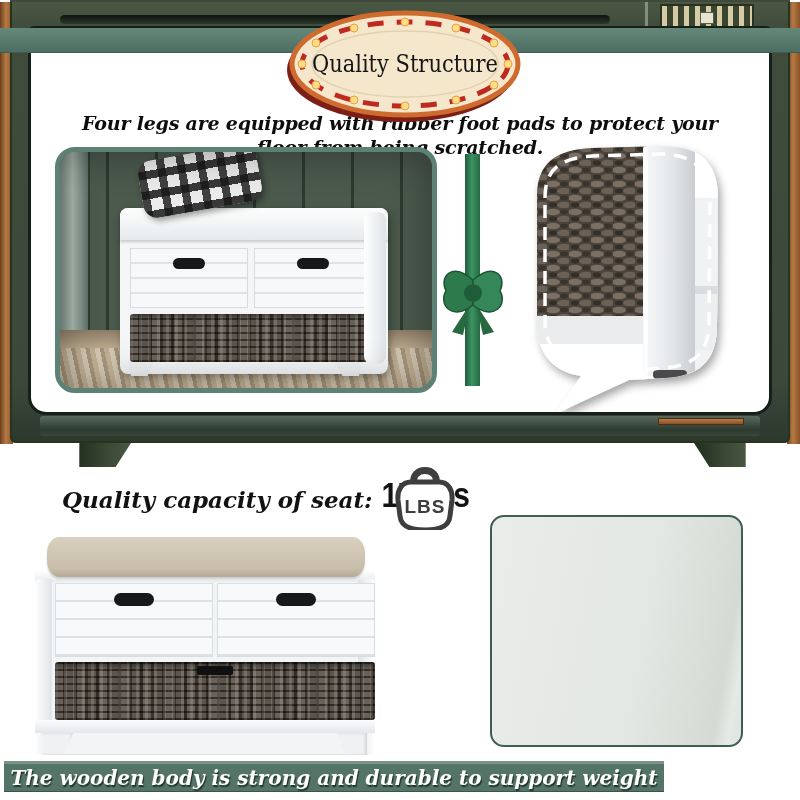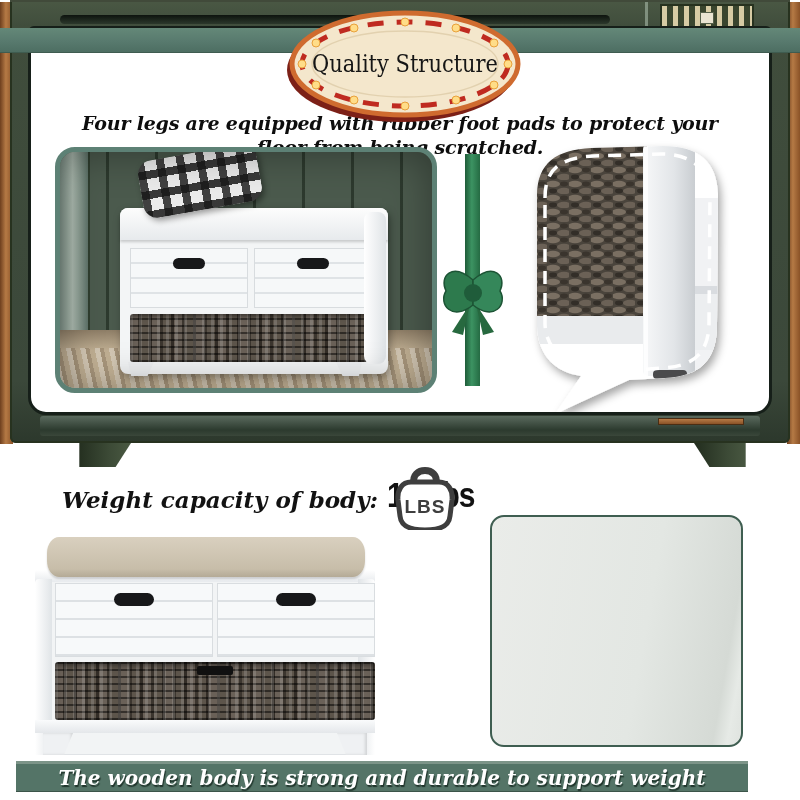--- a/index.html
+++ b/index.html
@@ -131,21 +131,21 @@
     box-shadow:inset -2px 0 3px rgba(0,0,0,.12); }
   .b2-leg-l { left:8px; clip-path:polygon(0 0,100% 0,70% 100%,0 100%); }
   .b2-leg-r { left:302px; clip-path:polygon(0 0,100% 0,100% 100%,30% 100%); }
 
   
   .board { left:490px; top:515px; width:253px; height:232px; z-index:2;
     border-radius:14px; border:2px solid #3f5e51;
     background:linear-gradient(100deg,#eaece9 0%,#e3e7e3 60%,#d5dad5 90%,#e6eae6 95%,#dfe3df 100%); }
 
   
-  .footer-bar { left:16px; top:761px; width:732px; height:31px; z-index:2;
+  .footer-bar { left:4px; top:761px; width:660px; height:31px; z-index:2;
     background:#547467; border-top:3px solid #7c9488; border-bottom:1px solid #3c554a;
     display:flex; align-items:center; justify-content:center; }
   .footer-text { font:italic bold 20px "DejaVu Serif", serif; color:#ffffff;
     text-shadow:1px 2px 1px rgba(10,25,18,.7); }
 </style>
 </head>
 <body>
 
 <div class="abs wood-edge wood-left"></div>
 <div class="abs wood-edge wood-right"></div>
@@ -255,21 +255,21 @@
     <rect x="190" y="148" width="30" height="8" fill="#d9dce0"></rect>
     <rect x="192" y="156" width="28" height="56" fill="#eceef0"></rect>
     <rect x="140" y="6" width="52" height="232" rx="5" fill="url(#legGrad)"></rect>
     <rect x="141" y="6" width="4" height="232" fill="#ffffff" opacity=".8"></rect>
     <rect x="150" y="232" width="34" height="9" rx="4" fill="#4a4a4c"></rect>
   </g>
   <path d="M42,60 C42,30 58,20 90,18 L158,16 C188,16 206,30 207,58 L206,184 C206,216 190,228 160,230 L132,232 L72,264 L90,230 C62,226 43,212 42,186 Z" fill="none" stroke="#ffffff" stroke-width="3.5" stroke-dasharray="13 9"></path>
 </svg>
 
 <div class="abs weight-row">
-  <span class="weight-label">Weight capacity of body:</span>
+  <span class="weight-label">Quality capacity of seat:</span>
   <span class="weight-value">155lbs</span>
 </div>
 <svg class="abs kettlebell" viewBox="0 0 64 70">
   <path d="M21,24 C17,6 47,6 43,24" fill="none" stroke="#3e3e3e" stroke-width="7" stroke-linecap="round"></path>
   <path d="M18,22 H46 C55,22 60,30 59,40 L57,56 C56,66 48,70 32,70 C16,70 8,66 7,56 L5,40 C4,30 9,22 18,22 Z" fill="#ffffff" stroke="#3e3e3e" stroke-width="5" stroke-linejoin="round"></path>
   <text x="32" y="53" text-anchor="middle" font-family="Liberation Sans, sans-serif" font-size="19" font-weight="bold" fill="#3e3e3e" letter-spacing="1">LBS</text>
 </svg>
 
 <div class="abs bench2">
   <div class="b2-body"></div>

